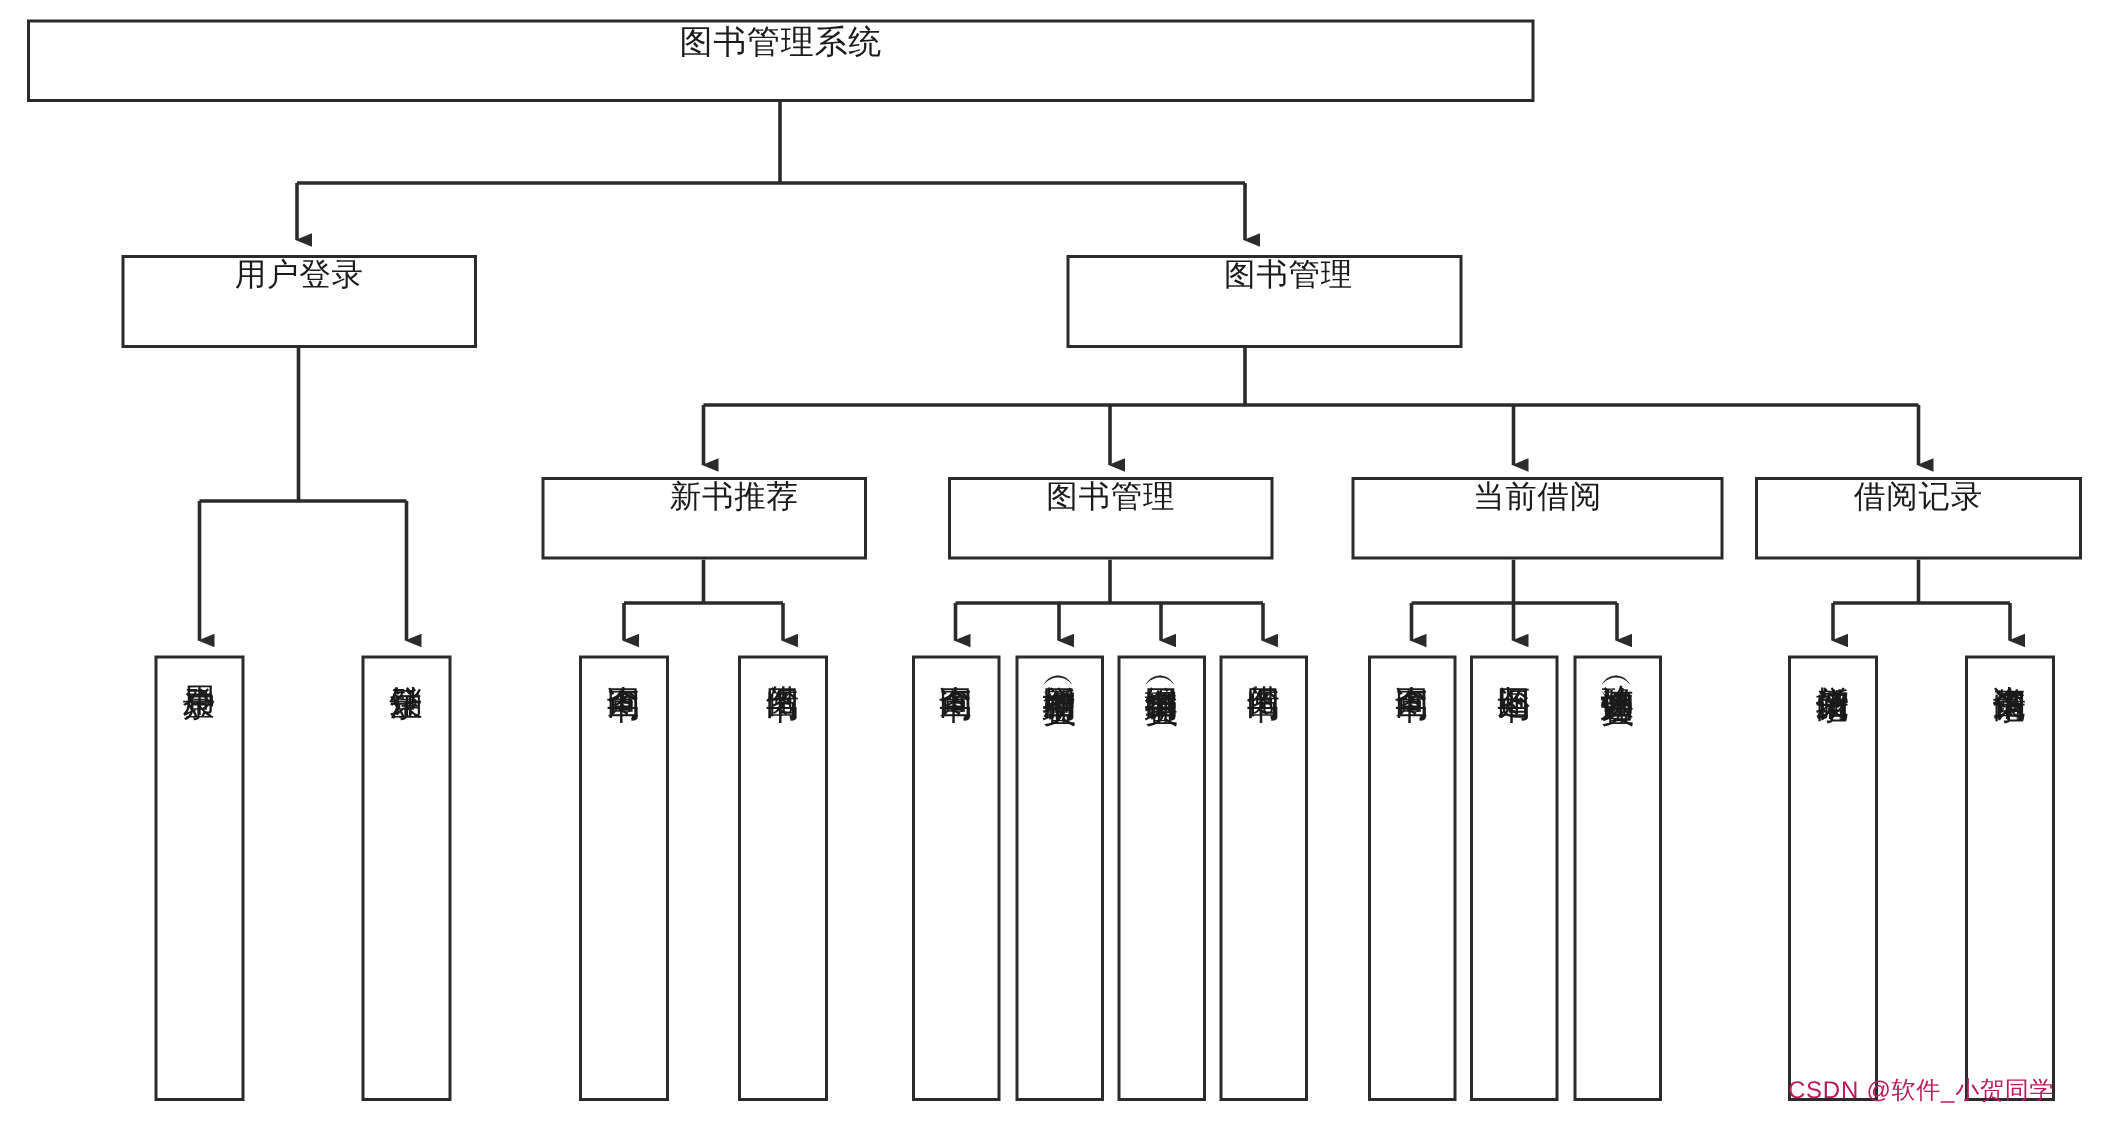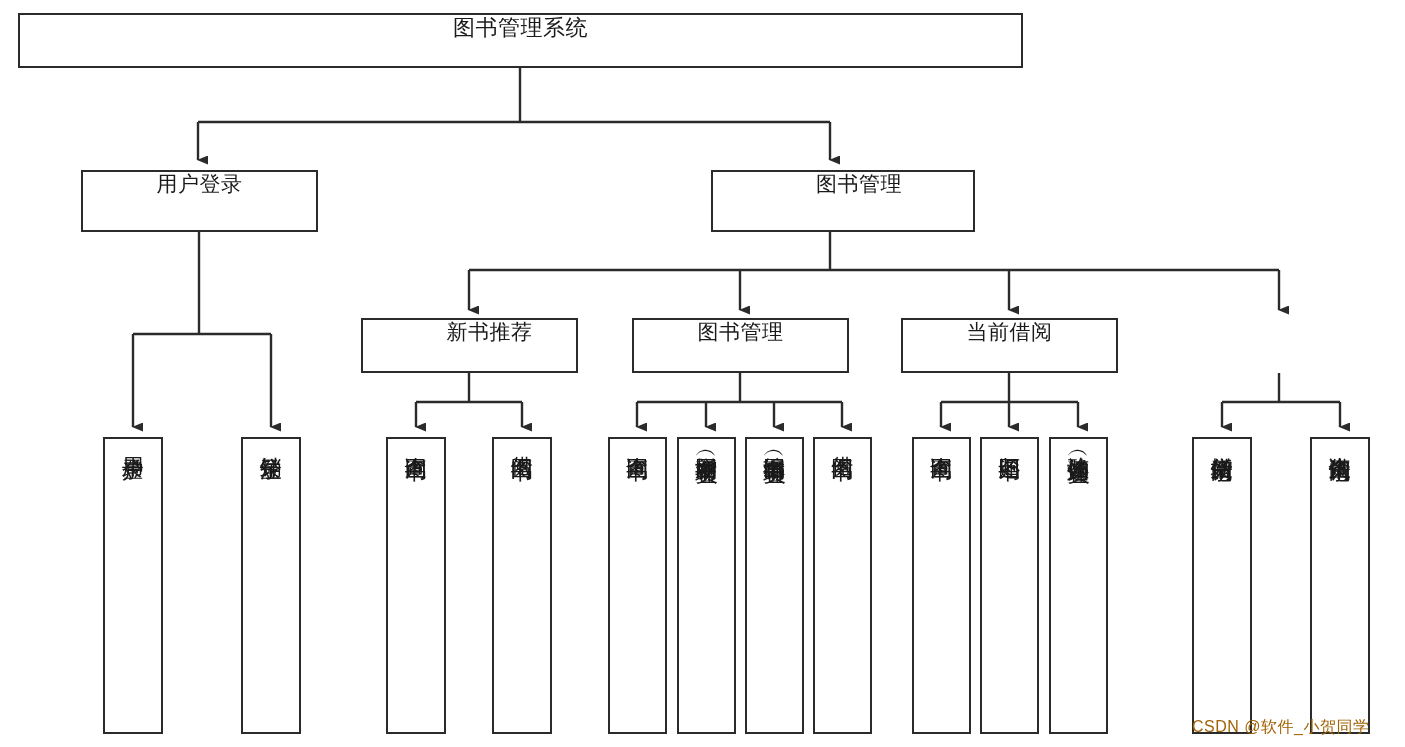--- a/index.html
+++ b/index.html
@@ -61,21 +61,21 @@
     text-orientation: upright;
     font-size: 22px;
     line-height: 1.06;
     letter-spacing: 1px;
     white-space: nowrap;
     margin: 0 auto;
   }
   .watermark {
     position: absolute;
     font-size: 16px;
-    color: #a16207;
+    color: #be185d;
     white-space: nowrap;
     letter-spacing: 0.5px;
   }
 </style>
 </head>
 <body>
 
 <div id="diagram-root">
 
   <svg id="edge-layer" width="1405" height="747" viewBox="0 0 1405 747" xmlns="http://www.w3.org/2000/svg">
@@ -138,22 +138,25 @@
   <div class="node horizontal" style="left:711px; top:170px; width:264px; height:62px;padding-left:32px;">
     <span class="node-label">图书管理</span>
   </div>
 
   <div class="node horizontal" style="left:361px; top:318px; width:217px; height:55px;padding-left:40px;">
     <span class="node-label">新书推荐</span>
   </div>
   <div class="node horizontal" style="left:632px; top:318px; width:217px; height:55px;">
     <span class="node-label">图书管理</span>
   </div>
-  <div class="node horizontal" style="left:901px; top:318px; width:217px; height:55px;">
+  <div class="node horizontal" style="left:901px; top:318px; width:248px; height:55px;">
     <span class="node-label">当前借阅</span>
+  </div>
+  <div class="node horizontal" style="left:1170px; top:318px; width:218px; height:55px;">
+    <span class="node-label">借阅记录</span>
   </div>
 
   <div class="node vertical" style="left:103px; top:437px; width:60px; height:297px;">
     <span class="node-label">用户登录</span>
   </div>
   <div class="node vertical" style="left:241px; top:437px; width:60px; height:297px;">
     <span class="node-label">注销登录</span>
   </div>
 
   <div class="node vertical" style="left:386px; top:437px; width:60px; height:297px;">

